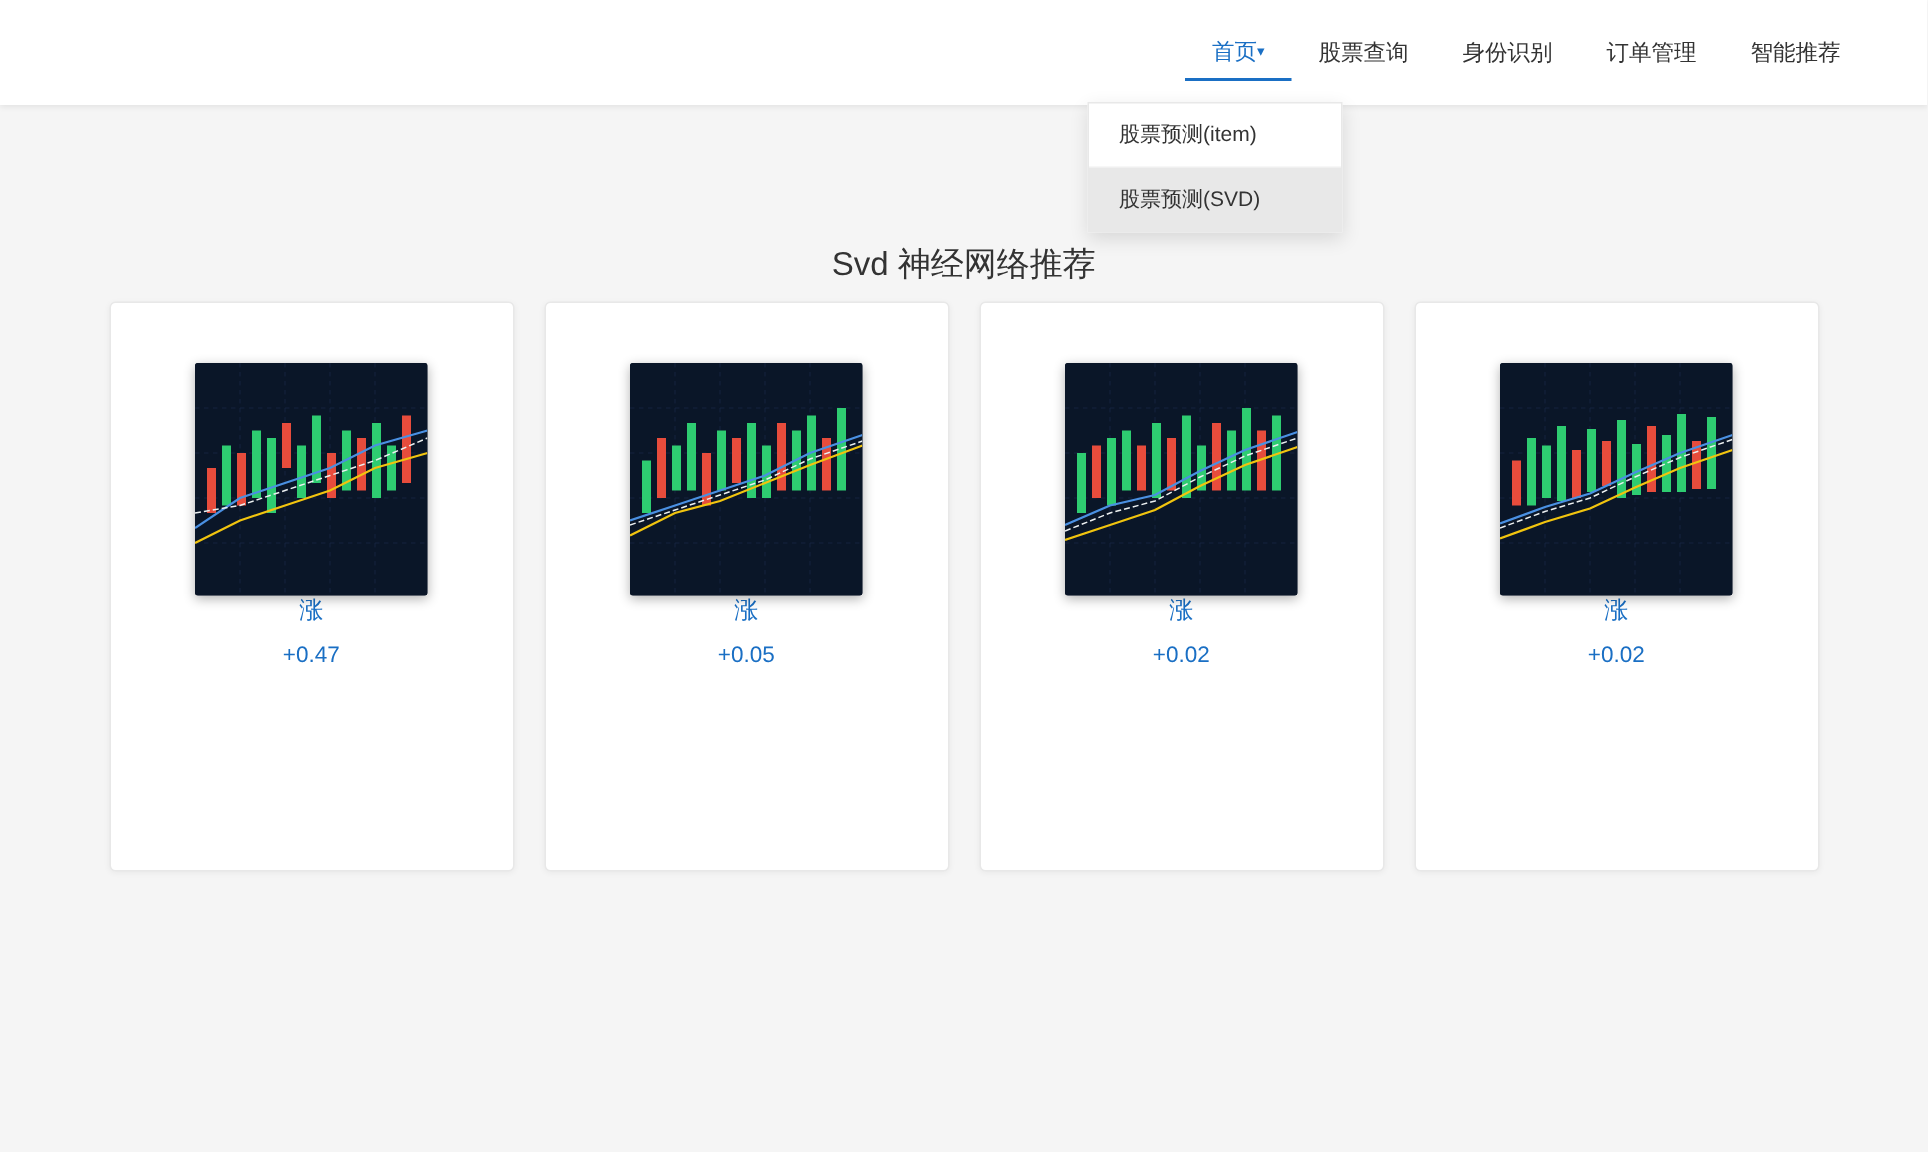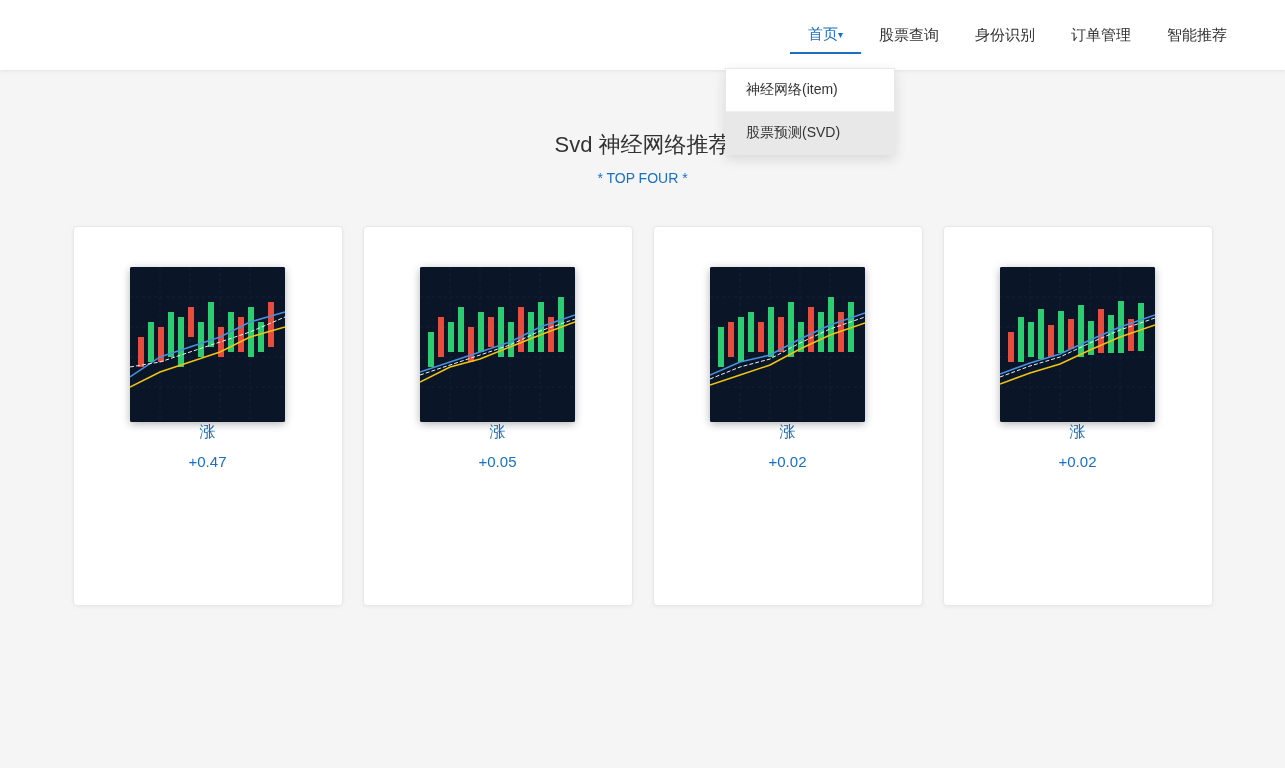--- a/index.html
+++ b/index.html
@@ -72,20 +72,21 @@
     .main {
       padding: 60px 60px 40px;
     }
 
     .page-title {
       text-align: center;
       font-size: 22px;
       color: #333;
       margin-bottom: 10px;
       font-weight: normal;
+      margin-top: 31px;
     }
 
     .page-subtitle {
       text-align: center;
       font-size: 14px;
       color: #1a6fc4;
       margin-bottom: 40px;
     }
 
     
@@ -154,31 +155,30 @@
     <div class="nav-item">
       <span>订单管理</span>
     </div>
     <div class="nav-item">
       <span>智能推荐</span>
     </div>
   </nav>
 
   <div class="dropdown">
     <div class="dropdown-item">
-      <span>神经网络(item)</span>
+      <span>股票预测(item)</span>
     </div>
     <div class="dropdown-item selected">
       <span>股票预测(SVD)</span>
     </div>
   </div>
 </div>
 
 <div class="main">
   <h2 class="page-title">Svd 神经网络推荐</h2>
-  <p class="page-subtitle">* TOP FOUR *</p>
 
   <div class="cards-grid">
 
     <div class="card">
       <div class="chart-wrapper">
         <svg viewBox="0 0 155 155" xmlns="http://www.w3.org/2000/svg" class="chart-canvas">
           <rect width="155" height="155" fill="#0a1628"></rect>
 
           <line x1="0" y1="30" x2="155" y2="30" stroke="#1a2a45" stroke-width="0.5" stroke-dasharray="3,3"></line>
           <line x1="0" y1="60" x2="155" y2="60" stroke="#1a2a45" stroke-width="0.5" stroke-dasharray="3,3"></line>

